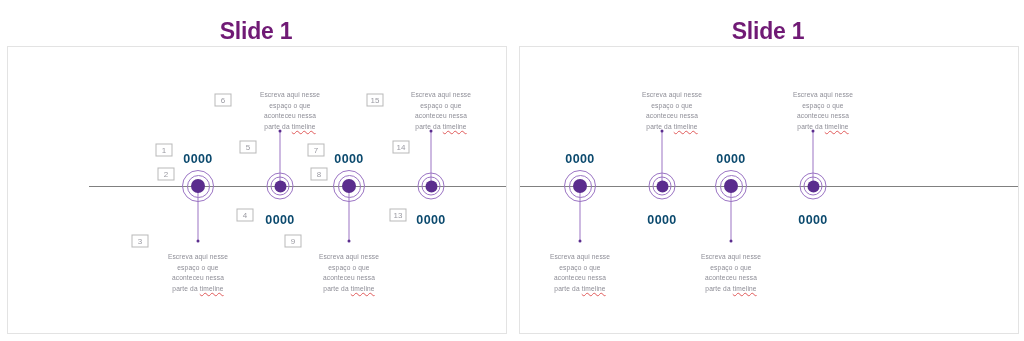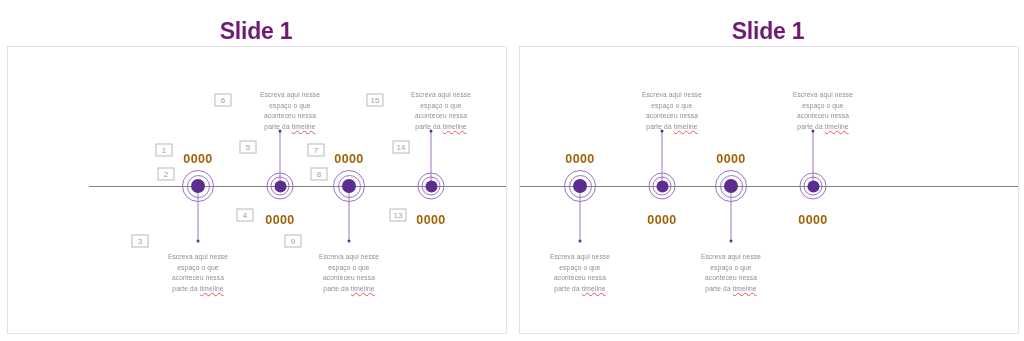--- a/index.html
+++ b/index.html
@@ -85,21 +85,21 @@
     background: #5B2D8E;
     transform: translate(-50%, -50%);
   }
 
   
   .year {
     position: absolute;
     transform: translateX(-50%);
     font-size: 12.5px;
     font-weight: bold;
-    color: #a16207;
+    color: #0c4a6e;
     letter-spacing: 0.4px;
     white-space: nowrap;
   }
 
   
   .desc {
     position: absolute;
     transform: translateX(-50%);
     width: 104px;
     text-align: center;

